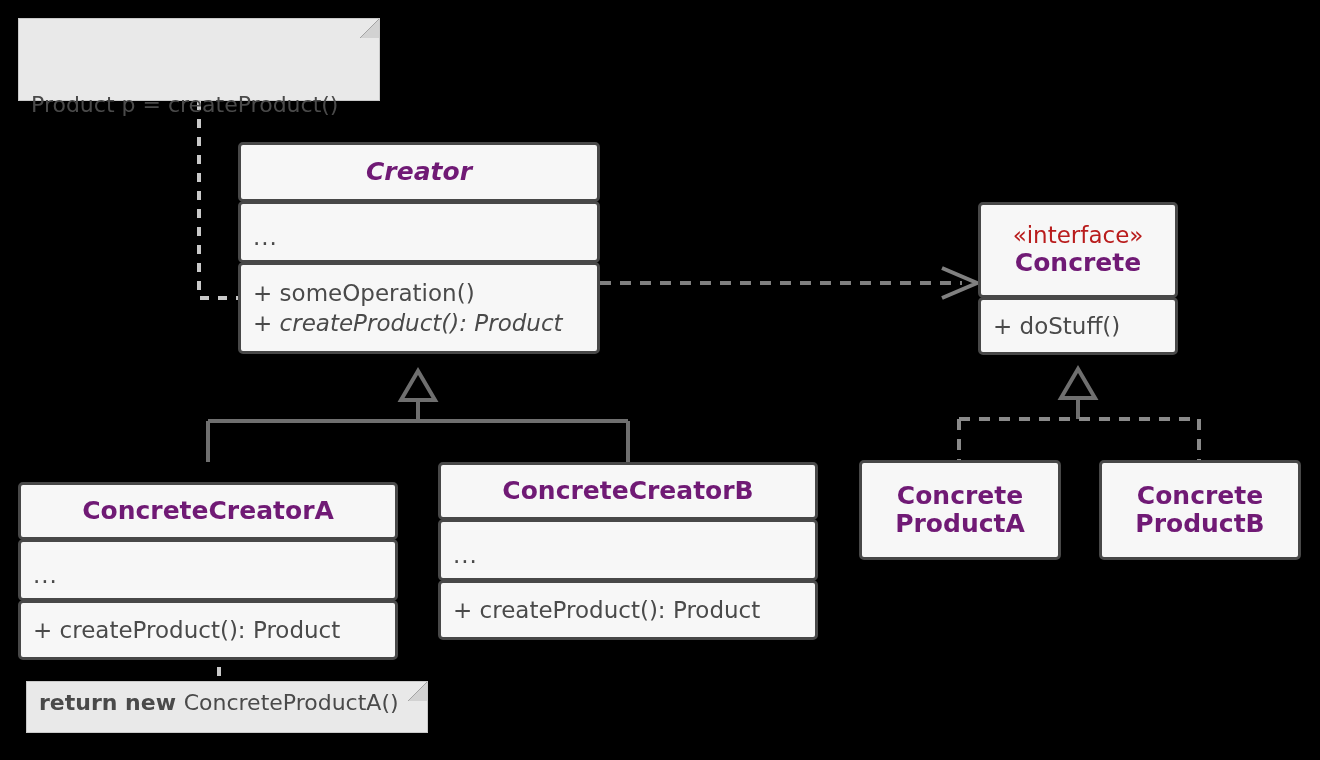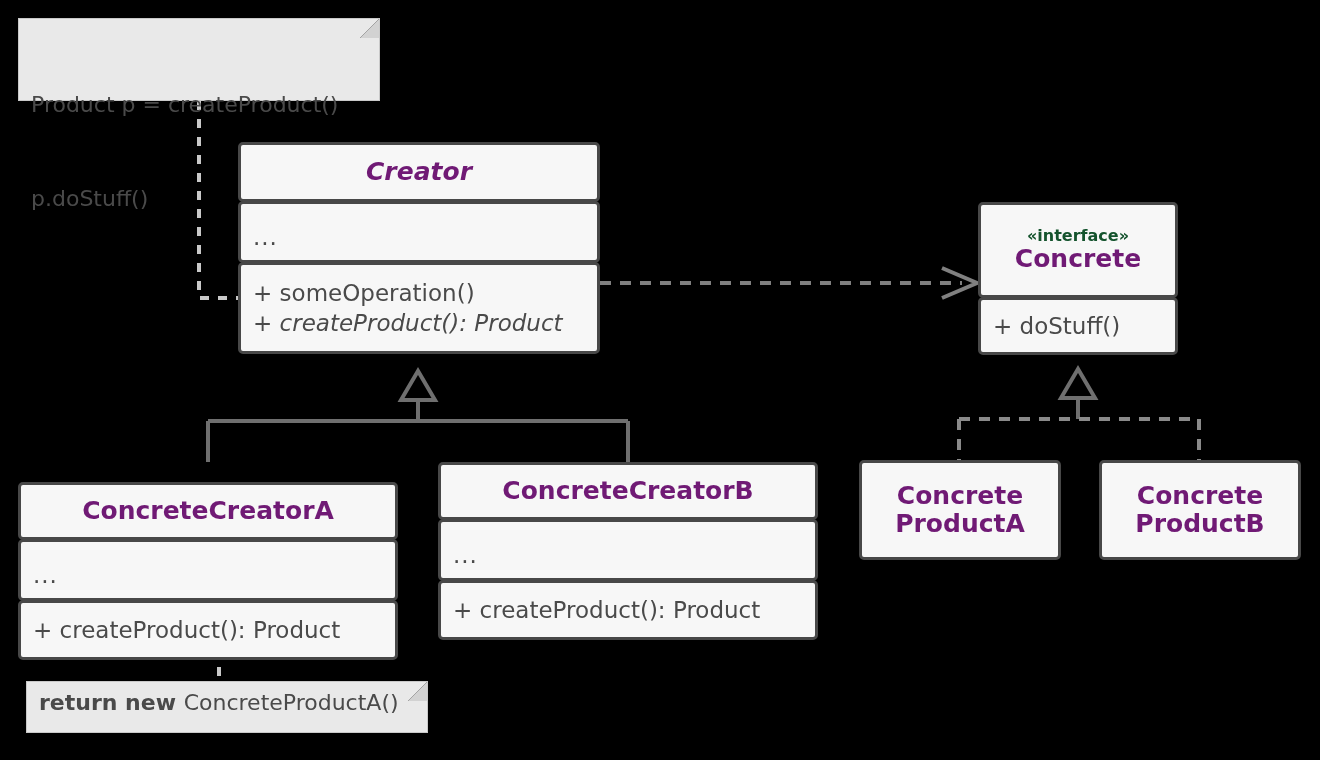--- a/index.html
+++ b/index.html
@@ -68,24 +68,24 @@
   .title-text {
     font-size: 25px;
     font-weight: bold;
     color: #701a75;
     line-height: 1.12;
   }
   .title-abstract {
     font-style: italic;
   }
   .stereotype {
-    font-size: 16px;
-    font-weight: bold;
+    font-size: 23px;
+    font-weight: normal;
     font-style: normal;
-    color: #14532d;
+    color: #b91c1c;
     line-height: 1.1;
   }
   .member {
     font-size: 23px;
     color: #4a4a4a;
     line-height: 1.32;
     white-space: nowrap;
   }
   .member-abstract {
     font-style: italic;
@@ -161,21 +161,20 @@
 
     <g>
       <path d="M1078,398 L1078,419" fill="none" stroke="#6f6f6f" stroke-width="4"></path>
       <path d="M959,419 L1199,419 M959,419 L959,460 M1199,419 L1199,460" fill="none" stroke="#8a8a8a" stroke-width="4" stroke-dasharray="11,9"></path>
       <polygon points="1078,369 1061,398 1095,398" fill="#000000" stroke="#6f6f6f" stroke-width="4" stroke-linejoin="miter"></polygon>
     </g>
   </svg>
 
   <div class="uml-note" style="left:18px; top:18px; width:362px; height:83px;">
     <div>Product p = createProduct()</div>
-    <div>p.doStuff()</div>
     <span class="note-fold"></span>
   </div>
 
   <div class="uml-class" style="left:238px; top:142px; width:362px;">
     <div class="compartment cmp-title" style="height:60px;">
       <span class="title-text title-abstract">Creator</span>
     </div>
     <div class="compartment cmp-attrs" style="height:62px;">
       <span class="ellipsis">...</span>
     </div>

